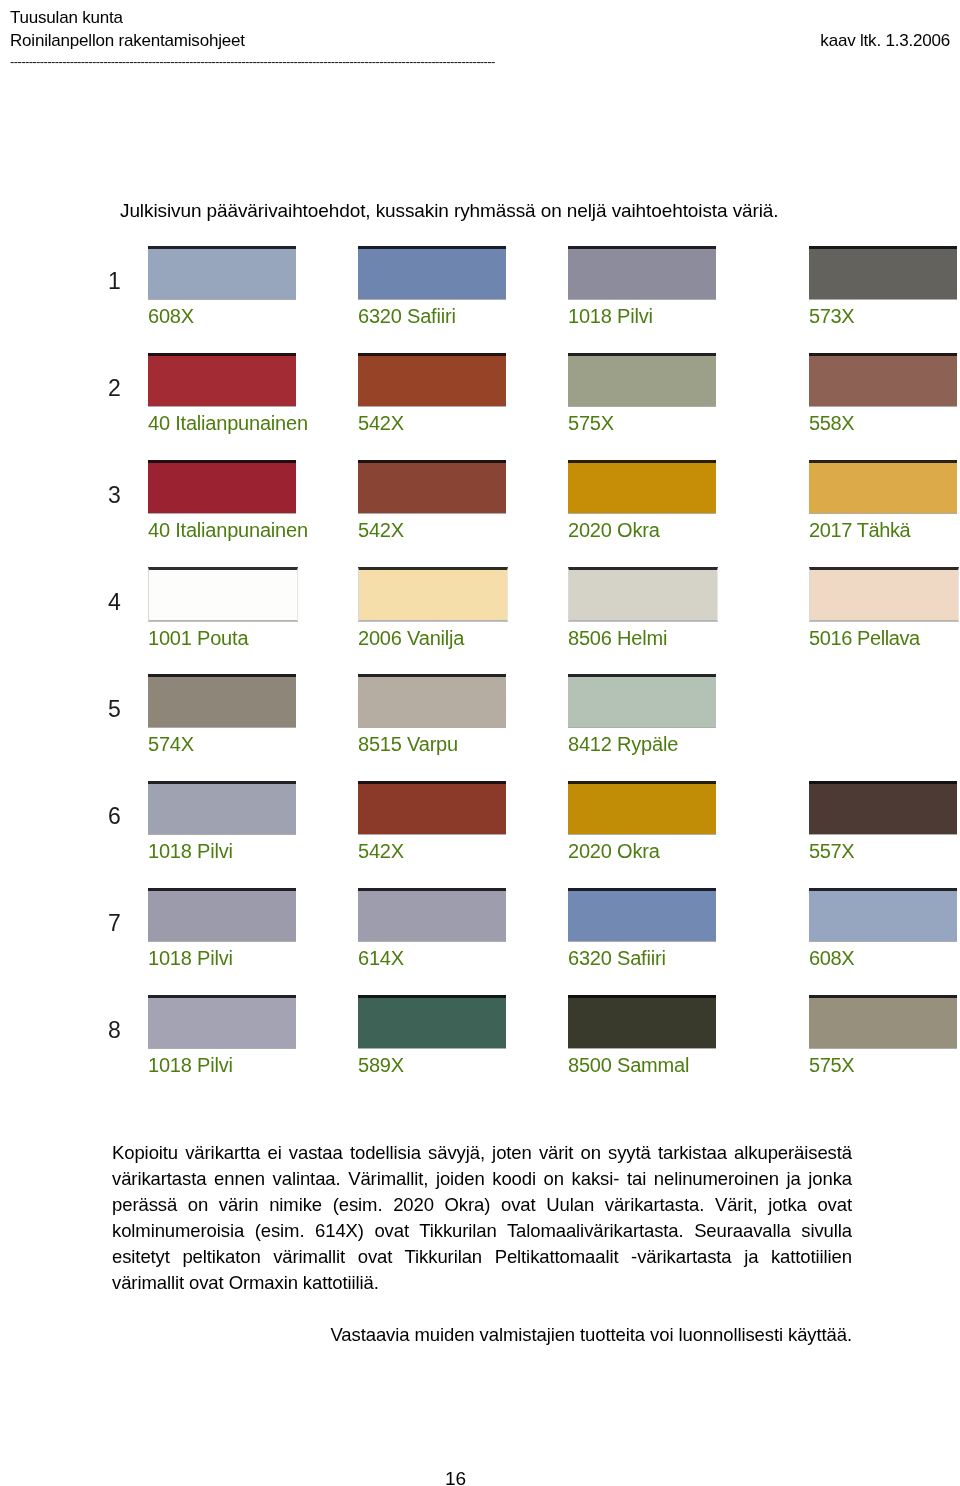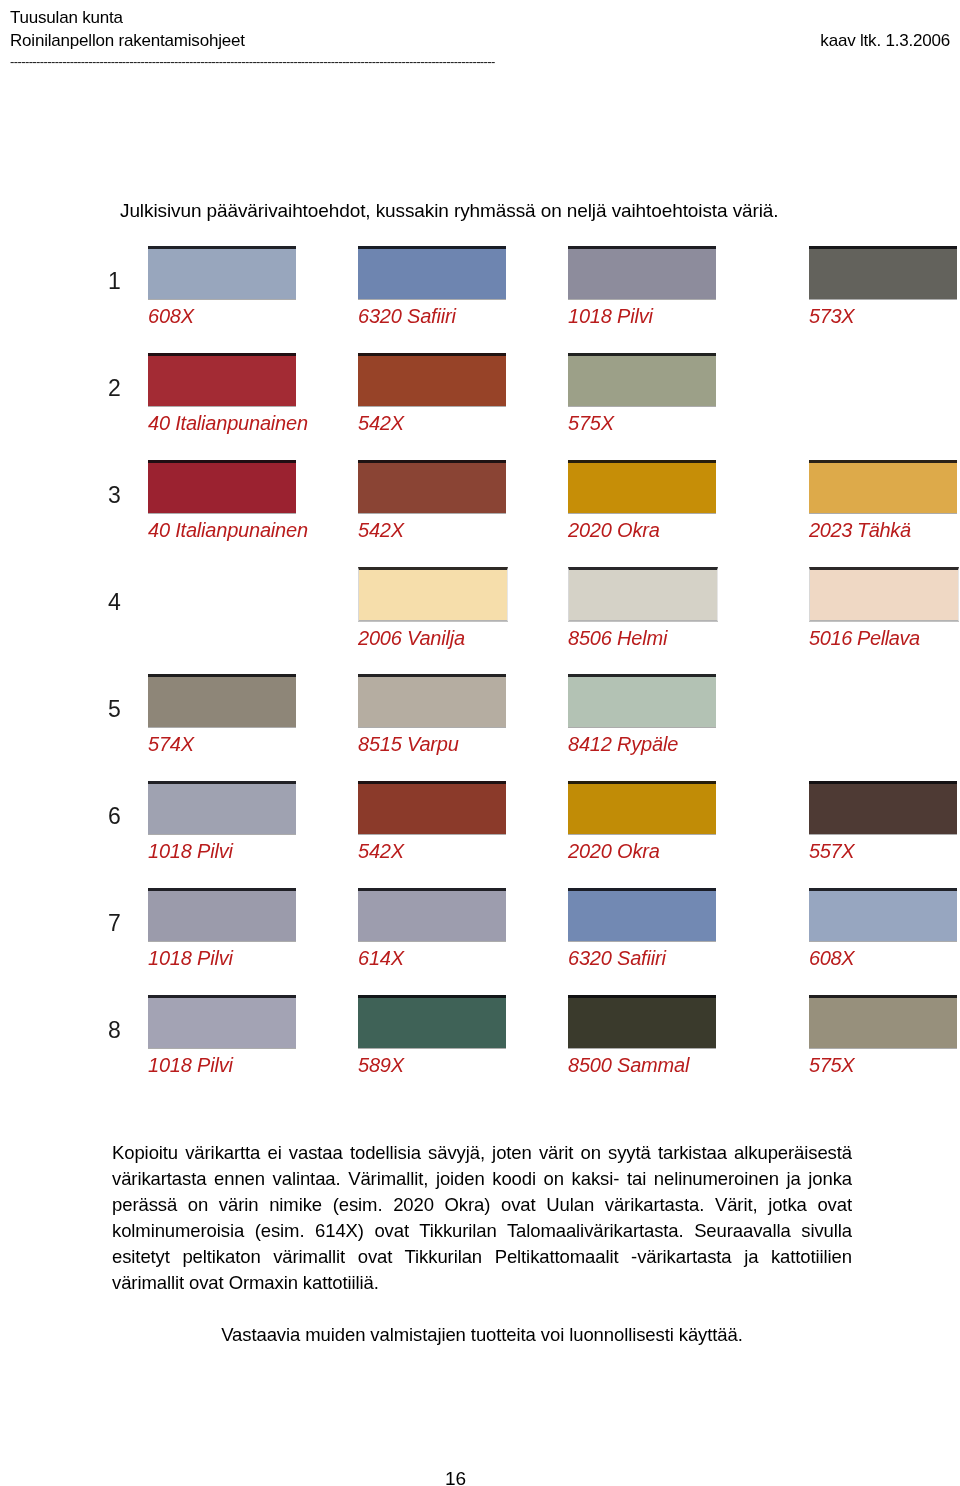--- a/index.html
+++ b/index.html
@@ -106,41 +106,40 @@
     border-left: 1px solid #d8d8d8;
     border-right: 1px solid #e6e6e6;
     border-bottom: 1px solid #d0d0d0;
   }
   .swatch-label {
     margin-top: 5px;
     font-size: 20px;
     line-height: 24px;
     letter-spacing: -0.2px;
     white-space: nowrap;
-    color: #b91c1c;
-    font-style: italic;
+    color: #4d7c0f;
   }
   .swatch-cell.c3 .swatch-label { letter-spacing: -0.4px; }
 
   
   .body-text {
     position: absolute;
     left: 112px;
     top: 1140px;
     width: 740px;
     font-size: 18.5px;
     line-height: 26px;
     letter-spacing: -0.1px;
   }
   .body-text p {
     margin: 0 0 26px 0;
     text-align: justify;
   }
   .body-text p:last-child { margin-bottom: 0; }
-  .body-text p.nojustify { text-align: center; }
+  .body-text p.nojustify { text-align: right; }
 
   
   .page-number {
     position: absolute;
     left: 0;
     top: 1440px;
     width: 911px;
     text-align: center;
     font-size: 19px;
     line-height: 22px;
@@ -188,42 +187,50 @@
         <div class="swatch-label">40 Italianpunainen</div>
       </div>
       <div class="swatch-cell c1">
         <div class="swatch" style="background: rgb(151, 67, 40);"></div>
         <div class="swatch-label">542X</div>
       </div>
       <div class="swatch-cell c2">
         <div class="swatch" style="background: rgb(156, 160, 136);"></div>
         <div class="swatch-label">575X</div>
       </div>
+      <div class="swatch-cell c3">
+        <div class="swatch" style="background: rgb(141, 98, 84);"></div>
+        <div class="swatch-label">558X</div>
+      </div>
     </div>
     <div class="chart-row">
       <div class="row-number">3</div>
       <div class="swatch-cell c0">
         <div class="swatch" style="background: rgb(155, 34, 48);"></div>
         <div class="swatch-label">40 Italianpunainen</div>
       </div>
       <div class="swatch-cell c1">
         <div class="swatch" style="background: rgb(138, 68, 52);"></div>
         <div class="swatch-label">542X</div>
       </div>
       <div class="swatch-cell c2">
         <div class="swatch" style="background: rgb(198, 142, 7);"></div>
         <div class="swatch-label">2020 Okra</div>
       </div>
       <div class="swatch-cell c3">
         <div class="swatch" style="background: rgb(221, 170, 74);"></div>
-        <div class="swatch-label">2023 Tähkä</div>
+        <div class="swatch-label">2017 Tähkä</div>
       </div>
     </div>
     <div class="chart-row">
       <div class="row-number">4</div>
+      <div class="swatch-cell c0">
+        <div class="swatch light-edge" style="background: rgb(253, 253, 251);"></div>
+        <div class="swatch-label">1001 Pouta</div>
+      </div>
       <div class="swatch-cell c1">
         <div class="swatch light-edge" style="background: rgb(246, 222, 171);"></div>
         <div class="swatch-label">2006 Vanilja</div>
       </div>
       <div class="swatch-cell c2">
         <div class="swatch light-edge" style="background: rgb(213, 210, 199);"></div>
         <div class="swatch-label">8506 Helmi</div>
       </div>
       <div class="swatch-cell c3">
         <div class="swatch light-edge" style="background: rgb(239, 216, 196);"></div>

